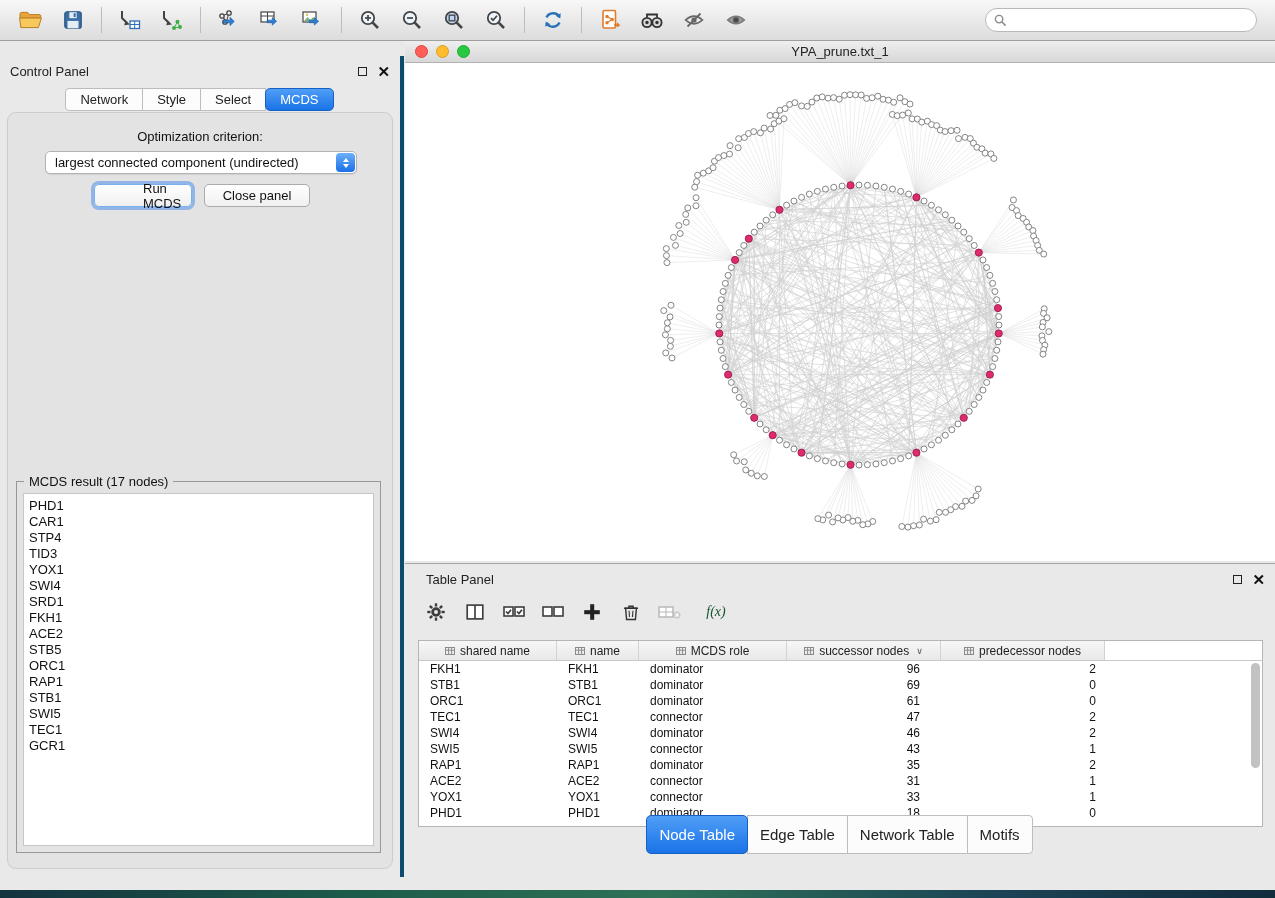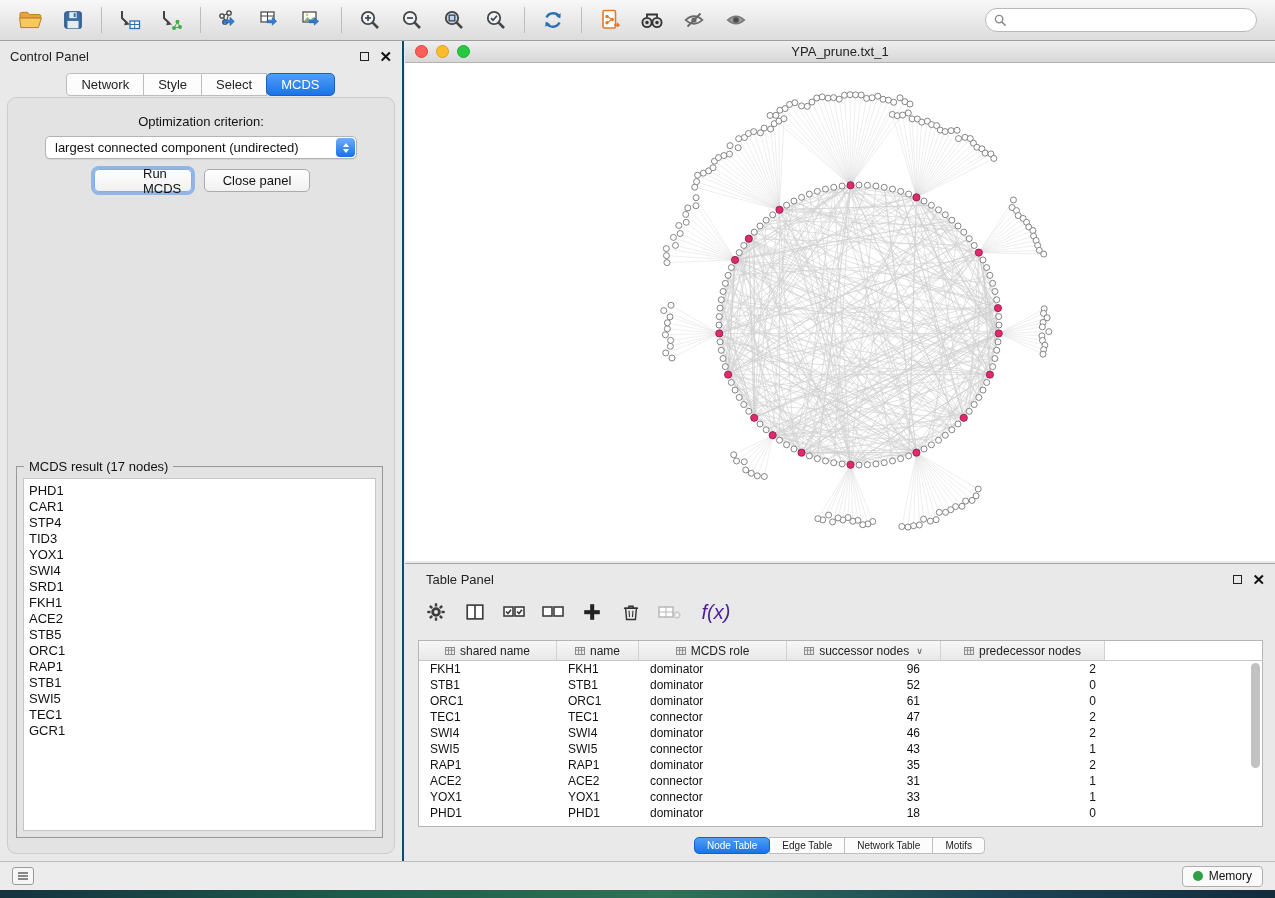--- a/index.html
+++ b/index.html
@@ -11,22 +11,22 @@
   #toolbar { position:absolute; left:0; top:0; width:100%; height:41px;
     background:linear-gradient(#f8f8f8,#dcdcdc); border-bottom:1px solid #9f9f9f;
     display:flex; align-items:center; padding:0 10px; }
   .tbtn { width:42px; height:34px; display:flex; align-items:center; justify-content:center; border-radius:4px; }
   .tsep { width:1px; height:26px; background:#bdbdbd; margin:0 7px; }
   #toolbar-search { margin-left:auto; margin-right:8px; width:272px; height:24px; background:#fff;
     border:1px solid #b9b9b9; border-radius:12px; display:flex; align-items:center; padding-left:8px; gap:5px; }
   #toolbar-search input { border:none; outline:none; flex:1; height:20px; font-size:12px; background:transparent; }
 
   
-  #control-panel { position:absolute; left:0; top:41px; width:404px; height:821px;
-    background:#e9e9e9; border-right:2px solid #0c4a6e; }
+  #control-panel { position:absolute; left:0; top:56px; width:404px; height:821px;
+    background:#e9e9e9; border-right:4px solid #0c4a6e; }
   .panel-header { height:30px; display:flex; align-items:center; padding:0 10px; font-size:13px; color:#222; }
   .panel-controls { margin-left:auto; display:flex; align-items:center; gap:10px; }
   .float-glyph { width:9px; height:9px; border:1.5px solid #222; display:inline-block; }
   .close-glyph { font-size:15px; font-weight:bold; color:#111; line-height:9px; }
 
   #control-tabs { position:absolute; left:0; top:32px; width:100%; display:flex; justify-content:center; }
   .ctab { padding:3px 14px; font-size:13px; background:#fcfcfc; border:1px solid #bdbdbd; margin-left:-1px; color:#222; }
   .ctab:first-child { border-radius:4px 0 0 4px; }
   .ctab.active { background:linear-gradient(#4f9ef6,#1a73e8); color:#fff; border:1px solid #1661c4;
     border-radius:5px; position:relative; z-index:2; }
@@ -65,40 +65,40 @@
   .tl.yellow { background:#febc2e; border:1px solid #d99e23; }
   .tl.green { background:#28c840; border:1px solid #1eae31; }
   #net-title { position:absolute; left:0; width:100%; text-align:center; font-size:13px; color:#222; }
   #net-canvas { position:relative; width:100%; height:498px; background:#fff; }
 
   
   #table-panel { position:absolute; left:405px; top:563px; width:870px; height:296px; background:#e9e9e9;
     border-top:1px solid #a6a6a6; }
   #tp-toolbar { position:absolute; left:16px; top:30px; height:36px; display:flex; align-items:center; gap:9px; }
   .tp-icon { width:30px; height:30px; display:flex; align-items:center; justify-content:center; border-radius:4px; }
-  .fx-label { font-family:Liberation Sans, sans-serif; font-style:italic; font-size:20px; color:#4c1d95; }
+  .fx-label { font-family:Liberation Serif, serif; font-style:italic; font-size:14px; color:#14532d; }
 
   #node-table { position:absolute; left:13px; right:12px; top:76px; height:187px; background:#fff; border:1px solid #b5b5b5; }
   #node-table-header { display:flex; height:20px; background:linear-gradient(#f7f7f7,#e8e8e8); border-bottom:1px solid #c9c9c9; }
   .th { display:flex; align-items:center; justify-content:center; gap:5px; font-size:12px; color:#222;
     border-right:1px solid #d2d2d2; position:relative; }
   .th .caret { font-size:9px; color:#555; margin-left:2px; }
   .hicon { display:flex; align-items:center; }
   .th-filler { flex:1; background:#fff; }
   #node-table-body { position:relative; }
   .tr { display:flex; height:16px; align-items:center; }
   .td { font-size:12px; color:#111; padding-left:11px; white-space:nowrap; overflow:hidden; }
   .td.num { text-align:right; padding-left:0; }
   .td.succ { padding-right:21px; }
   .td.pred { padding-right:9px; }
   #table-vscroll { position:absolute; right:2px; top:22px; width:9px; bottom:3px; }
   #table-vscroll .thumb { position:absolute; top:0; left:0; width:9px; height:105px; background:#c2c2c2; border-radius:5px; }
 
   #table-tabs { position:absolute; left:0; bottom:5px; width:100%; display:flex; justify-content:center; }
-  .seg { padding:2px 12px; font-size:10px; background:#fcfcfc; border:1px solid #bdbdbd; margin-left:-1px; color:#222; }
+  .seg { padding:10px 12px; font-size:15px; background:#fcfcfc; border:1px solid #bdbdbd; margin-left:-1px; color:#222; }
   .seg:first-child { border-radius:4px 0 0 4px; }
   .seg:last-child { border-radius:0 4px 4px 0; }
   .seg.active { background:linear-gradient(#4f9ef6,#1a73e8); color:#fff; border:1px solid #1661c4; border-radius:5px; z-index:2; position:relative; }
 
   
   #status-bar { position:absolute; left:0; right:0; bottom:8px; height:29px; background:#ececec; border-top:1px solid #bdbdbd;
     display:flex; align-items:center; padding:0 12px; }
   #status-list-button { width:22px; height:18px; border:1px solid #9a9a9a; border-radius:3px; background:#f7f7f7;
     display:flex; align-items:center; justify-content:center; }
   #memory-button { margin-left:auto; height:21px; border:1px solid #b0b0b0; border-radius:4px; background:#fafafa;
@@ -1246,21 +1246,21 @@
             <div class="td" style="width: 138px;">FKH1</div>
             <div class="td" style="width: 82px;">FKH1</div>
             <div class="td" style="width: 148px;">dominator</div>
             <div class="td num succ" style="width: 154px;">96</div>
             <div class="td num pred" style="width: 164px;">2</div>
           </div>
           <div class="tr">
             <div class="td" style="width: 138px;">STB1</div>
             <div class="td" style="width: 82px;">STB1</div>
             <div class="td" style="width: 148px;">dominator</div>
-            <div class="td num succ" style="width: 154px;">52</div>
+            <div class="td num succ" style="width: 154px;">69</div>
             <div class="td num pred" style="width: 164px;">0</div>
           </div>
           <div class="tr">
             <div class="td" style="width: 138px;">ORC1</div>
             <div class="td" style="width: 82px;">ORC1</div>
             <div class="td" style="width: 148px;">dominator</div>
             <div class="td num succ" style="width: 154px;">61</div>
             <div class="td num pred" style="width: 164px;">0</div>
           </div>
           <div class="tr">
@@ -1319,27 +1319,14 @@
     </div>
 
     <div id="table-tabs">
         <div class="seg active">Node Table</div>
         <div class="seg">Edge Table</div>
         <div class="seg">Network Table</div>
         <div class="seg">Motifs</div>
       </div>
   </div>
 
-  <div id="status-bar">
-    <div id="status-list-button">
-      <svg width="12" height="10" viewBox="0 0 12 10">
-        <line x1="1" y1="2" x2="11" y2="2" stroke="#555" stroke-width="1.4"></line>
-        <line x1="1" y1="5" x2="11" y2="5" stroke="#555" stroke-width="1.4"></line>
-        <line x1="1" y1="8" x2="11" y2="8" stroke="#555" stroke-width="1.4"></line>
-      </svg>
-    </div>
-    <div id="memory-button">
-      <span class="green-dot"></span>
-      <span>Memory</span>
-    </div>
-  </div>
   <div id="wallpaper-strip"></div>
 </div>
 
 </body></html>

